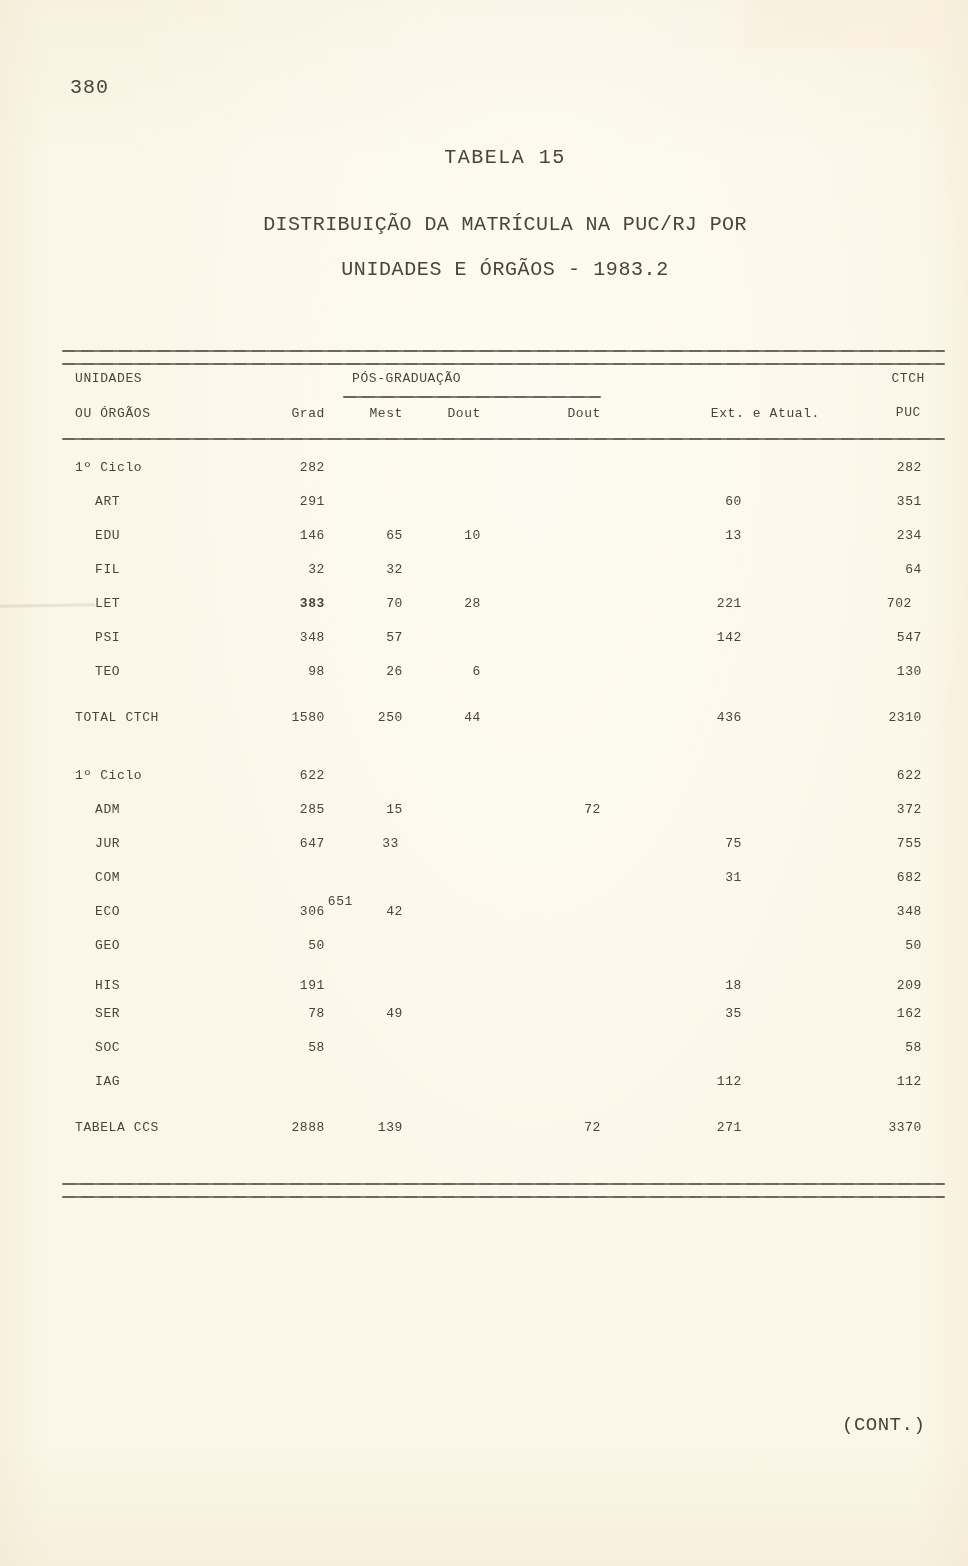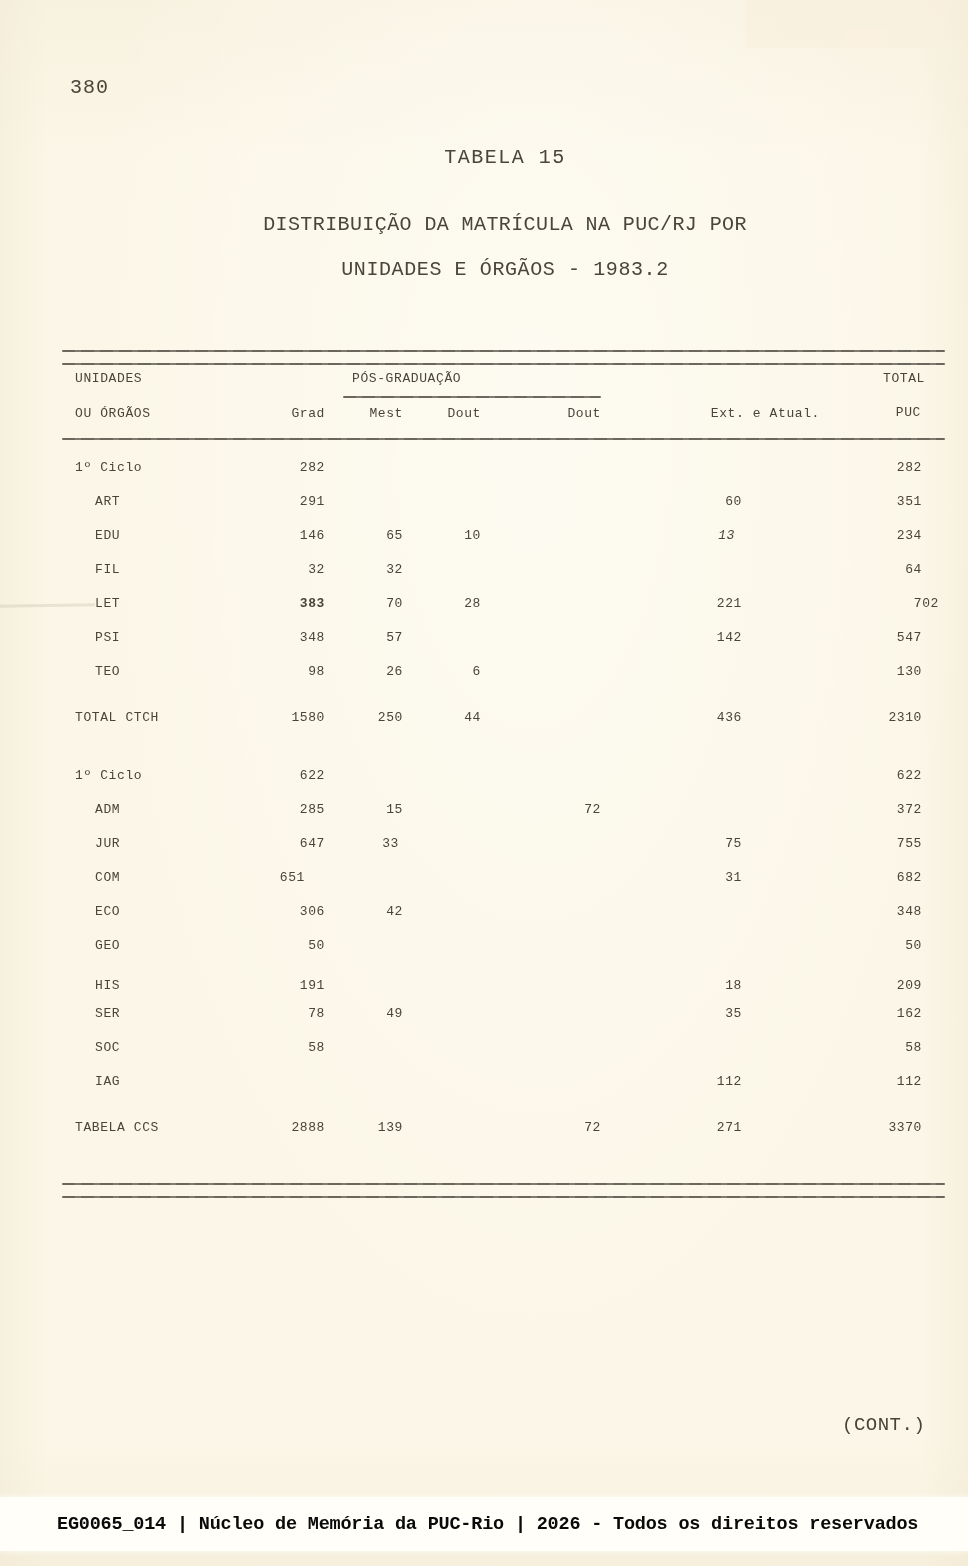--- a/index.html
+++ b/index.html
@@ -63,21 +63,21 @@
     <div class="t-line2">UNIDADES E ÓRGÃOS - 1983.2</div>
   </div>
 
   <div class="tbl">
 
     <div class="rule" style="top:0;"></div>
     <div class="rule" style="top:13px;"></div>
 
     <div class="hcell" style="left:13px;top:21px;">UNIDADES</div>
     <div class="hcell" style="left:290px;top:21px;">PÓS-GRADUAÇÃO</div>
-    <div class="hcell" style="right:20px;top:21px;">TOTAL</div>
+    <div class="hcell" style="right:20px;top:21px;">CTCH</div>
 
     <div class="rule short" style="top:46px;"></div>
 
     <div class="hcell" style="left:13px;top:56px;">OU ÓRGÃOS</div>
     <div class="hcell cell num" style="right:620px;top:56px;">Grad</div>
     <div class="hcell cell num" style="right:542px;top:56px;">Mest</div>
     <div class="hcell cell num" style="right:464px;top:56px;">Dout</div>
     <div class="hcell cell num" style="right:344px;top:56px;">Dout</div>
     <div class="hcell" style="right:125px;top:56px;">Ext. e Atual.</div>
     <div class="hcell" style="right:24px;top:55px;">PUC</div>
@@ -94,36 +94,36 @@
           <span class="cell label ind">ART</span>
           <span class="cell num" style="right: 620px;">291</span>
           <span class="cell num" style="right: 203px;">60</span>
           <span class="cell num" style="right: 23px;">351</span>
         </div>
         <div class="row" style="top: 178px;">
           <span class="cell label ind">EDU</span>
           <span class="cell num" style="right: 620px;">146</span>
           <span class="cell num" style="right: 542px;">65</span>
           <span class="cell num" style="right: 464px;">10</span>
-          <span class="cell num" style="right: 210px; font-style: italic;">13</span>
+          <span class="cell num" style="right: 203px;">13</span>
           <span class="cell num" style="right: 23px;">234</span>
         </div>
         <div class="row" style="top: 212px;">
           <span class="cell label ind">FIL</span>
           <span class="cell num" style="right: 620px;">32</span>
           <span class="cell num" style="right: 542px;">32</span>
           <span class="cell num" style="right: 23px;">64</span>
         </div>
         <div class="row" style="top: 246px;">
           <span class="cell label ind">LET</span>
           <span class="cell num" style="right: 620px; font-weight: bold;">383</span>
           <span class="cell num" style="right: 542px;">70</span>
           <span class="cell num" style="right: 464px;">28</span>
           <span class="cell num" style="right: 203px;">221</span>
-          <span class="cell num" style="right: 6px;">702</span>
+          <span class="cell num" style="right: 33px;">702</span>
         </div>
         <div class="row" style="top: 280px;">
           <span class="cell label ind">PSI</span>
           <span class="cell num" style="right: 620px;">348</span>
           <span class="cell num" style="right: 542px;">57</span>
           <span class="cell num" style="right: 203px;">142</span>
           <span class="cell num" style="right: 23px;">547</span>
         </div>
         <div class="row" style="top: 314px;">
           <span class="cell label ind">TEO</span>
@@ -154,21 +154,21 @@
         </div>
         <div class="row" style="top: 486px;">
           <span class="cell label ind">JUR</span>
           <span class="cell num" style="right: 620px;">647</span>
           <span class="cell num" style="right: 546px;">33</span>
           <span class="cell num" style="right: 203px;">75</span>
           <span class="cell num" style="right: 23px;">755</span>
         </div>
         <div class="row" style="top: 520px;">
           <span class="cell label ind">COM</span>
-          <span class="cell num" style="right: 640px;">651</span>
+          <span class="cell num" style="right: 592px; margin-top: 24px;">651</span>
           <span class="cell num" style="right: 203px;">31</span>
           <span class="cell num" style="right: 23px;">682</span>
         </div>
         <div class="row" style="top: 554px;">
           <span class="cell label ind">ECO</span>
           <span class="cell num" style="right: 620px;">306</span>
           <span class="cell num" style="right: 542px;">42</span>
           <span class="cell num" style="right: 23px;">348</span>
         </div>
         <div class="row" style="top: 588px;">
@@ -208,17 +208,14 @@
           <span class="cell num" style="right: 23px;">3370</span>
         </div>
       </div>
 
     <div class="rule" style="top:833px;"></div>
     <div class="rule" style="top:846px;"></div>
   </div>
 
   <div class="cont-note">(CONT.)</div>
 
-  <div class="footer-band">
-    <span class="footer-text">EG0065_014 | Núcleo de Memória da PUC-Rio | 2026 - Todos os direitos reservados</span>
-  </div>
 
 </div>
 
 </body></html>

